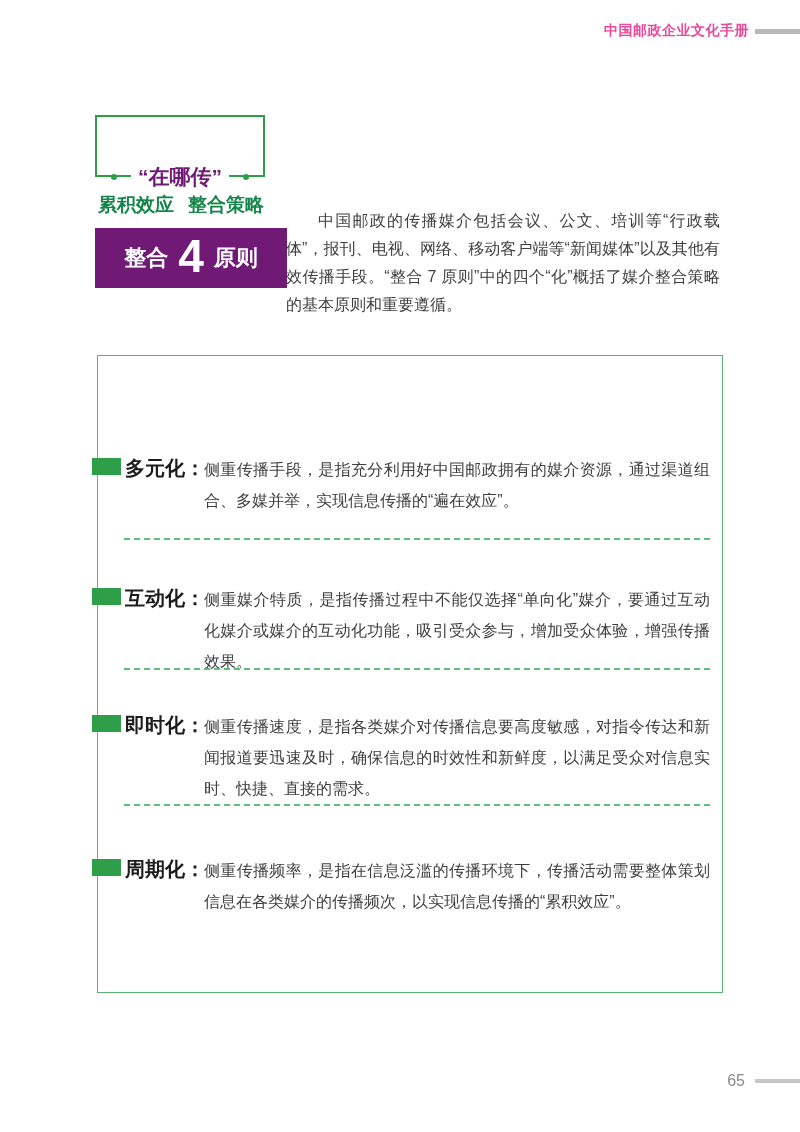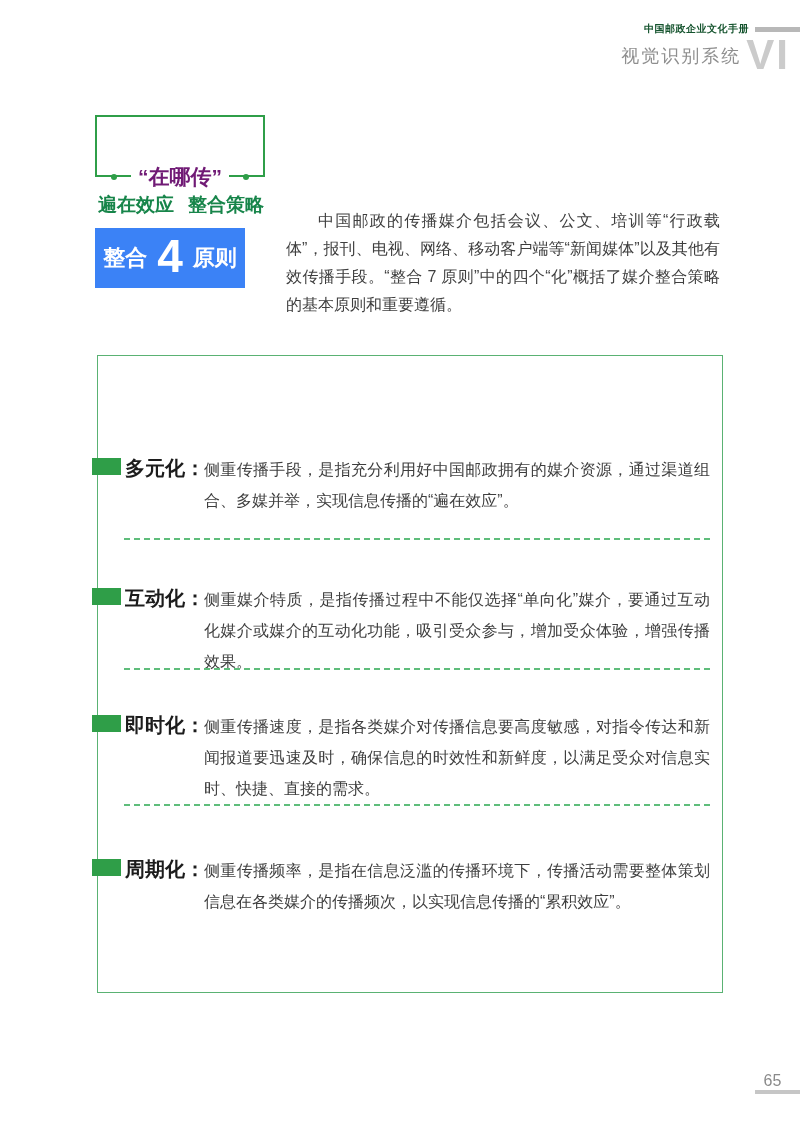--- a/index.html
+++ b/index.html
@@ -6,21 +6,21 @@
   html,body { background:#e8e8e8; }
   body { font-family:"Liberation Sans","DejaVu Sans",sans-serif; }
   .page {
     position:relative; width:800px; height:1132px; margin:0 auto;
     background:#ffffff; overflow:hidden;
   }
 
   
   .header { position:absolute; top:22px; right:0; text-align:right; }
   .header-row1 { display:flex; align-items:center; justify-content:flex-end; }
-  .header-title { font-size:10px; font-weight:bold; color:#14532d; letter-spacing:0.5px; }
+  .header-title { font-size:14px; font-weight:bold; color:#ec4899; letter-spacing:0.5px; }
   .header-bar { width:45px; height:5px; background:#b8b8b8; margin-left:6px; }
   .header-row2 { display:flex; align-items:flex-start; justify-content:flex-end; padding-right:10px; margin-top:1px; }
   .header-subtitle { font-size:18px; color:#8f8f8f; letter-spacing:2px; margin-top:7px; }
   .header-vi { font-size:42px; font-weight:bold; color:#cbcbcb; line-height:0.85; margin-left:5px; letter-spacing:2px; }
 
   
   .where-box {
     position:absolute; left:95px; top:115px; width:170px; height:62px;
     border:2px solid #2f9e48;
   }
@@ -33,22 +33,22 @@
   .where-dot { position:absolute; bottom:-5px; width:6px; height:6px; border-radius:50%; background:#2f9e48; }
   .where-dot.left { left:14px; } .where-dot.right { right:14px; }
 
   .where-topics {
     position:absolute; left:98px; top:192px; width:166px;
     display:flex; justify-content:space-between;
     font-size:19px; font-weight:bold; color:#17854a;
   }
 
   .badge {
-    position:absolute; left:95px; top:228px; width:150px; height:60px;
-    background:#3b82f6; color:#ffffff; font-weight:bold;
+    position:absolute; left:95px; top:228px; width:192px; height:60px;
+    background:#701a75; color:#ffffff; font-weight:bold;
     display:flex; align-items:center; justify-content:center;
   }
   .badge-prefix,.badge-suffix { font-size:22px; }
   .badge-number { font-size:46px; margin:0 10px; position:relative; top:-2px; }
 
   
   .intro {
     position:absolute; left:286px; top:207px; width:434px;
     font-size:16px; line-height:28px; color:#3e3e3e;
     text-align:justify; text-indent:2em;
@@ -65,48 +65,44 @@
   .principle-marker { position:absolute; left:-6px; top:5px; width:29px; height:17px; background:#2f9e48; }
   .principle-label { position:absolute; left:27px; top:0; font-size:20px; font-weight:bold; color:#1c1c1c; line-height:30px; white-space:nowrap; }
   .principle-text {
     position:absolute; left:106px; right:12px; top:1px;
     font-size:16px; line-height:31px; color:#3e3e3e; text-align:justify;
   }
   .divider { position:absolute; left:26px; right:12px; border-top:2px dashed #5fbd7b; }
   .d1 { top:182px; } .d2 { top:312px; } .d3 { top:448px; }
 
   
-  .footer { position:absolute; top:1072px; right:0; display:flex; align-items:center;flex-direction:column; }
+  .footer { position:absolute; top:1072px; right:0; display:flex; align-items:center; }
   .page-number { font-size:16px; color:#8a8a8a; margin-right:10px; }
   .footer-bar { width:45px; height:4px; background:#c6c6c6; }
 </style>
 </head>
 <body>
 
 <div class="page">
 
   <div class="header">
     <div class="header-row1">
       <span class="header-title">中国邮政企业文化手册</span>
       <span class="header-bar"></span>
     </div>
-    <div class="header-row2">
-      <span class="header-subtitle">视觉识别系统</span>
-      <span class="header-vi">VI</span>
-    </div>
   </div>
 
   <div class="where-box">
     <span class="where-dot left"></span>
     <span class="where-dot right"></span>
     <div class="where-sub">“在哪传”</div>
   </div>
 
   <div class="where-topics">
-    <span>遍在效应</span>
+    <span>累积效应</span>
     <span>整合策略</span>
   </div>
 
   <div class="badge">
     <span class="badge-prefix">整合</span>
     <span class="badge-number">4</span>
     <span class="badge-suffix">原则</span>
   </div>
 
   <p class="intro">中国邮政的传播媒介包括会议、公文、培训等“行政载体”，报刊、电视、网络、移动客户端等“新闻媒体”以及其他有效传播手段。“整合 7 原则”中的四个“化”概括了媒介整合策略的基本原则和重要遵循。</p>

